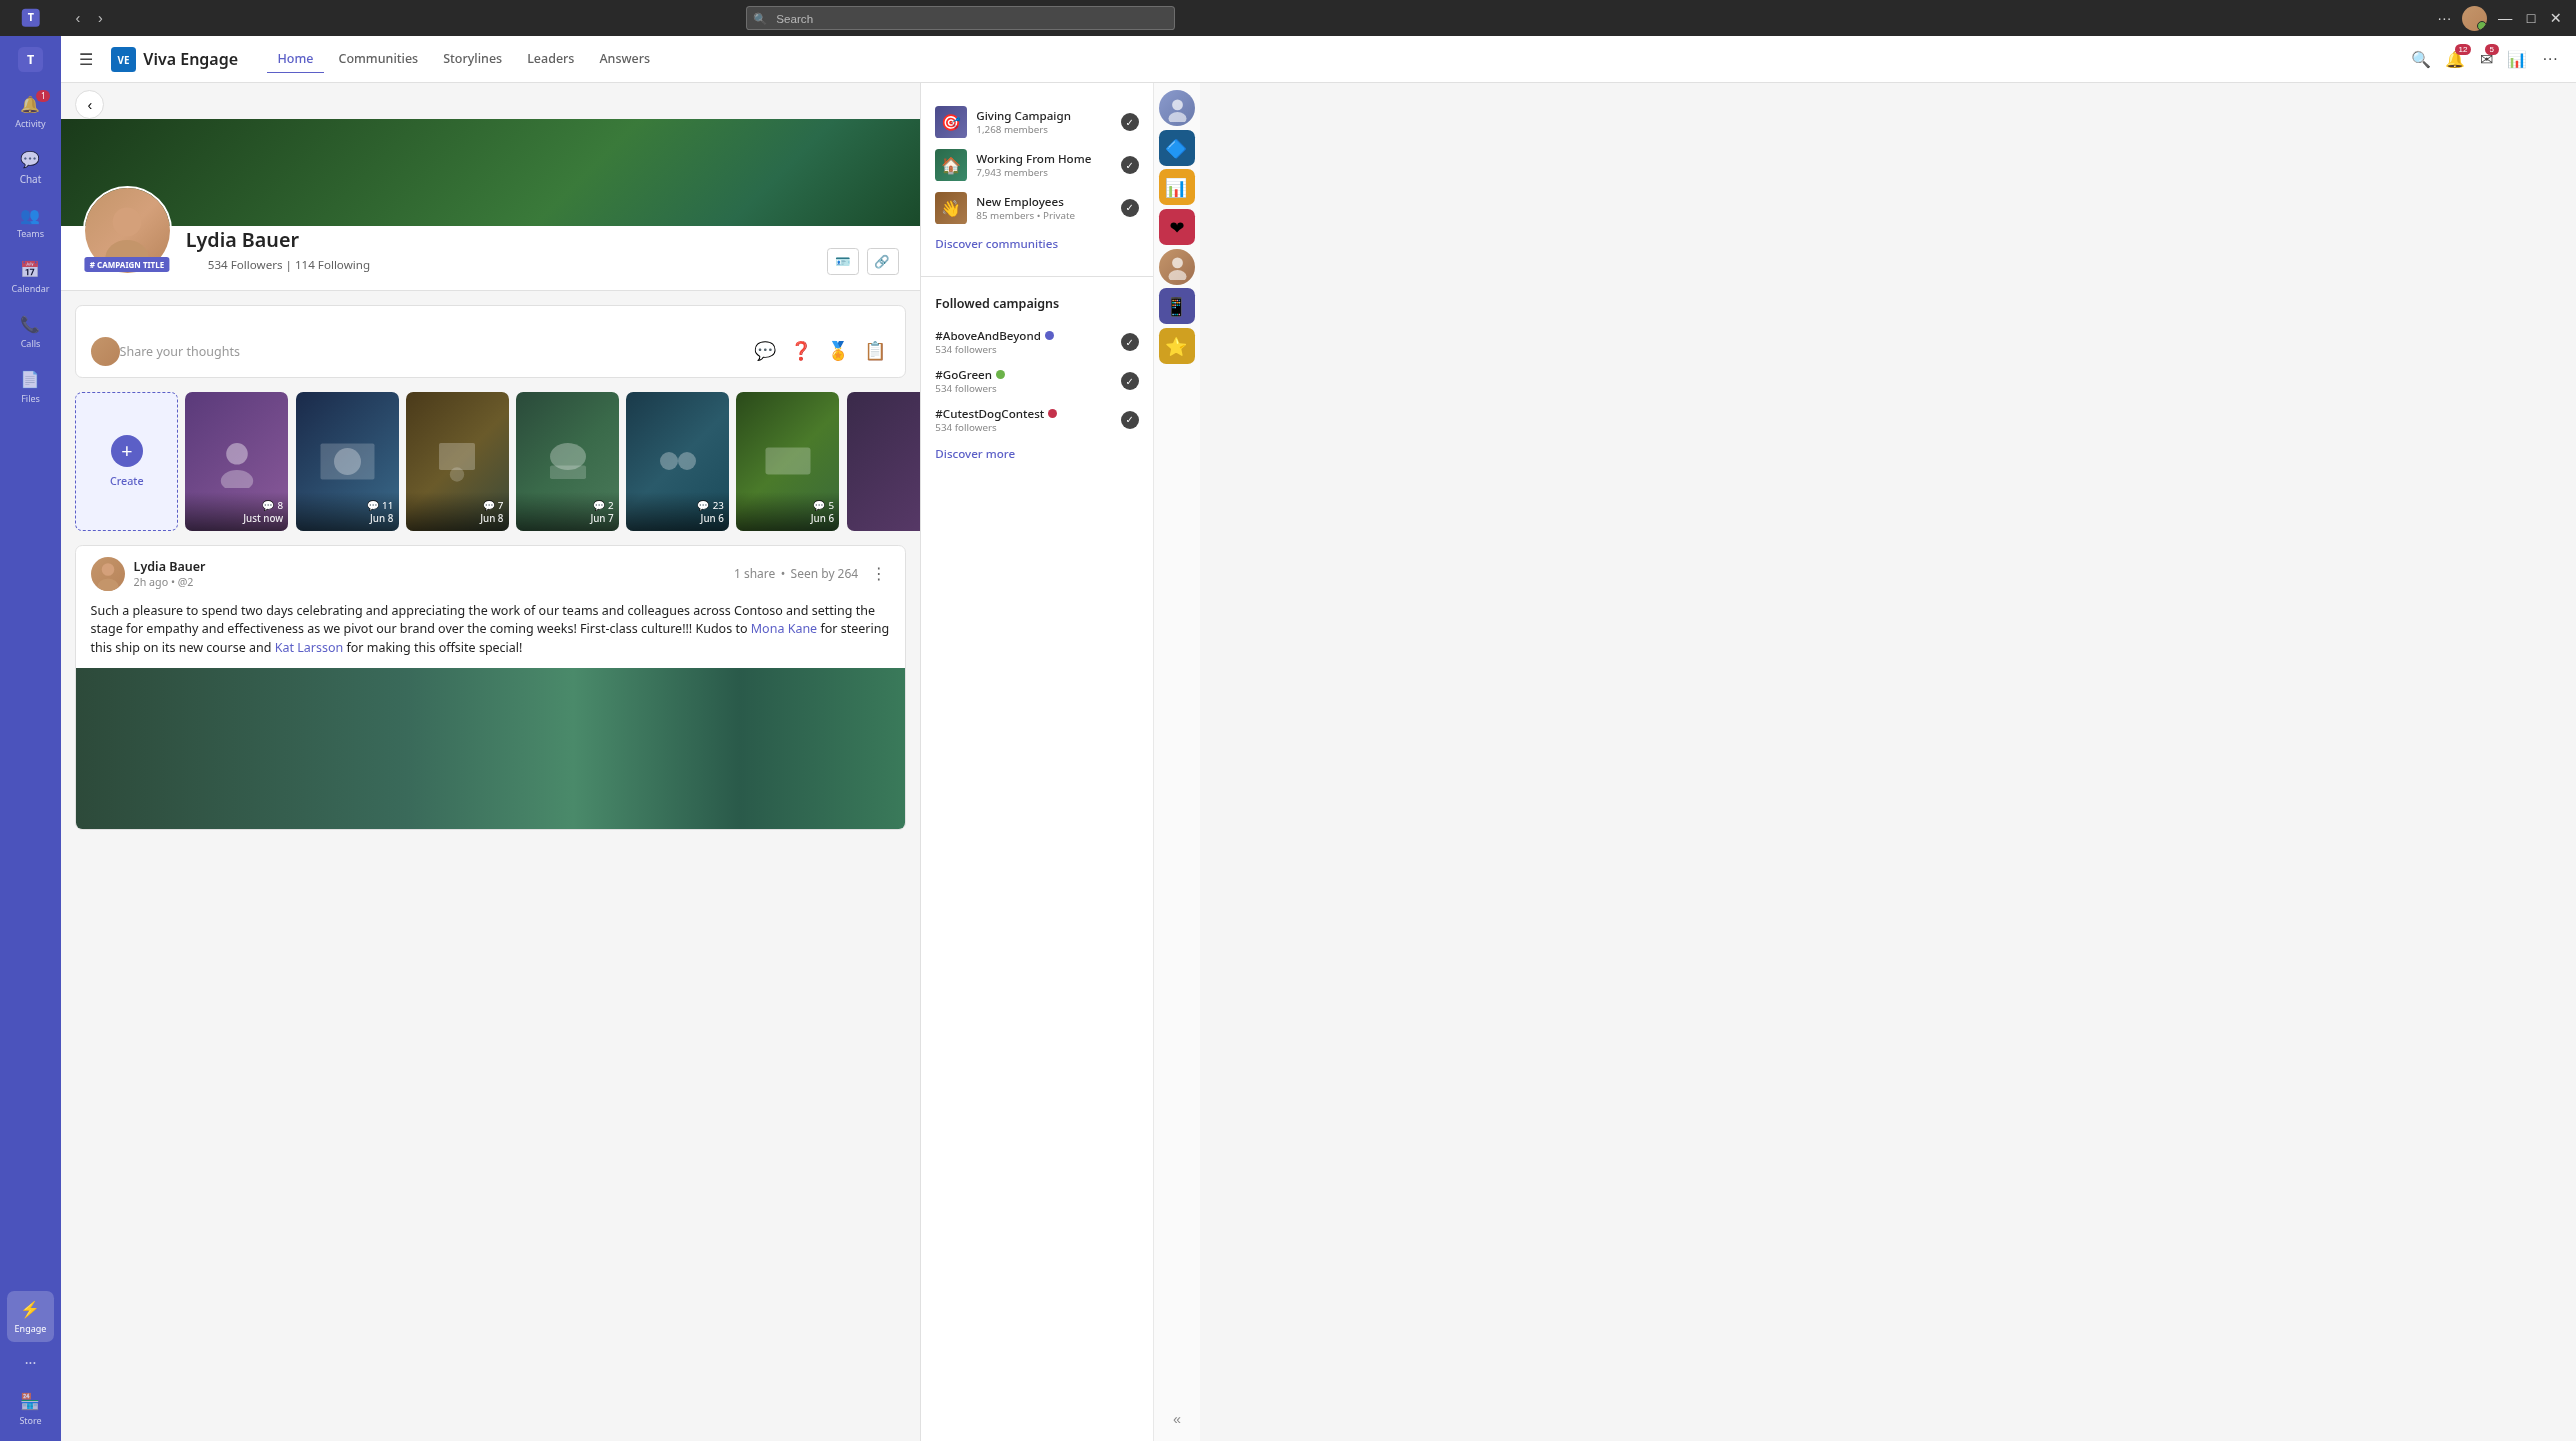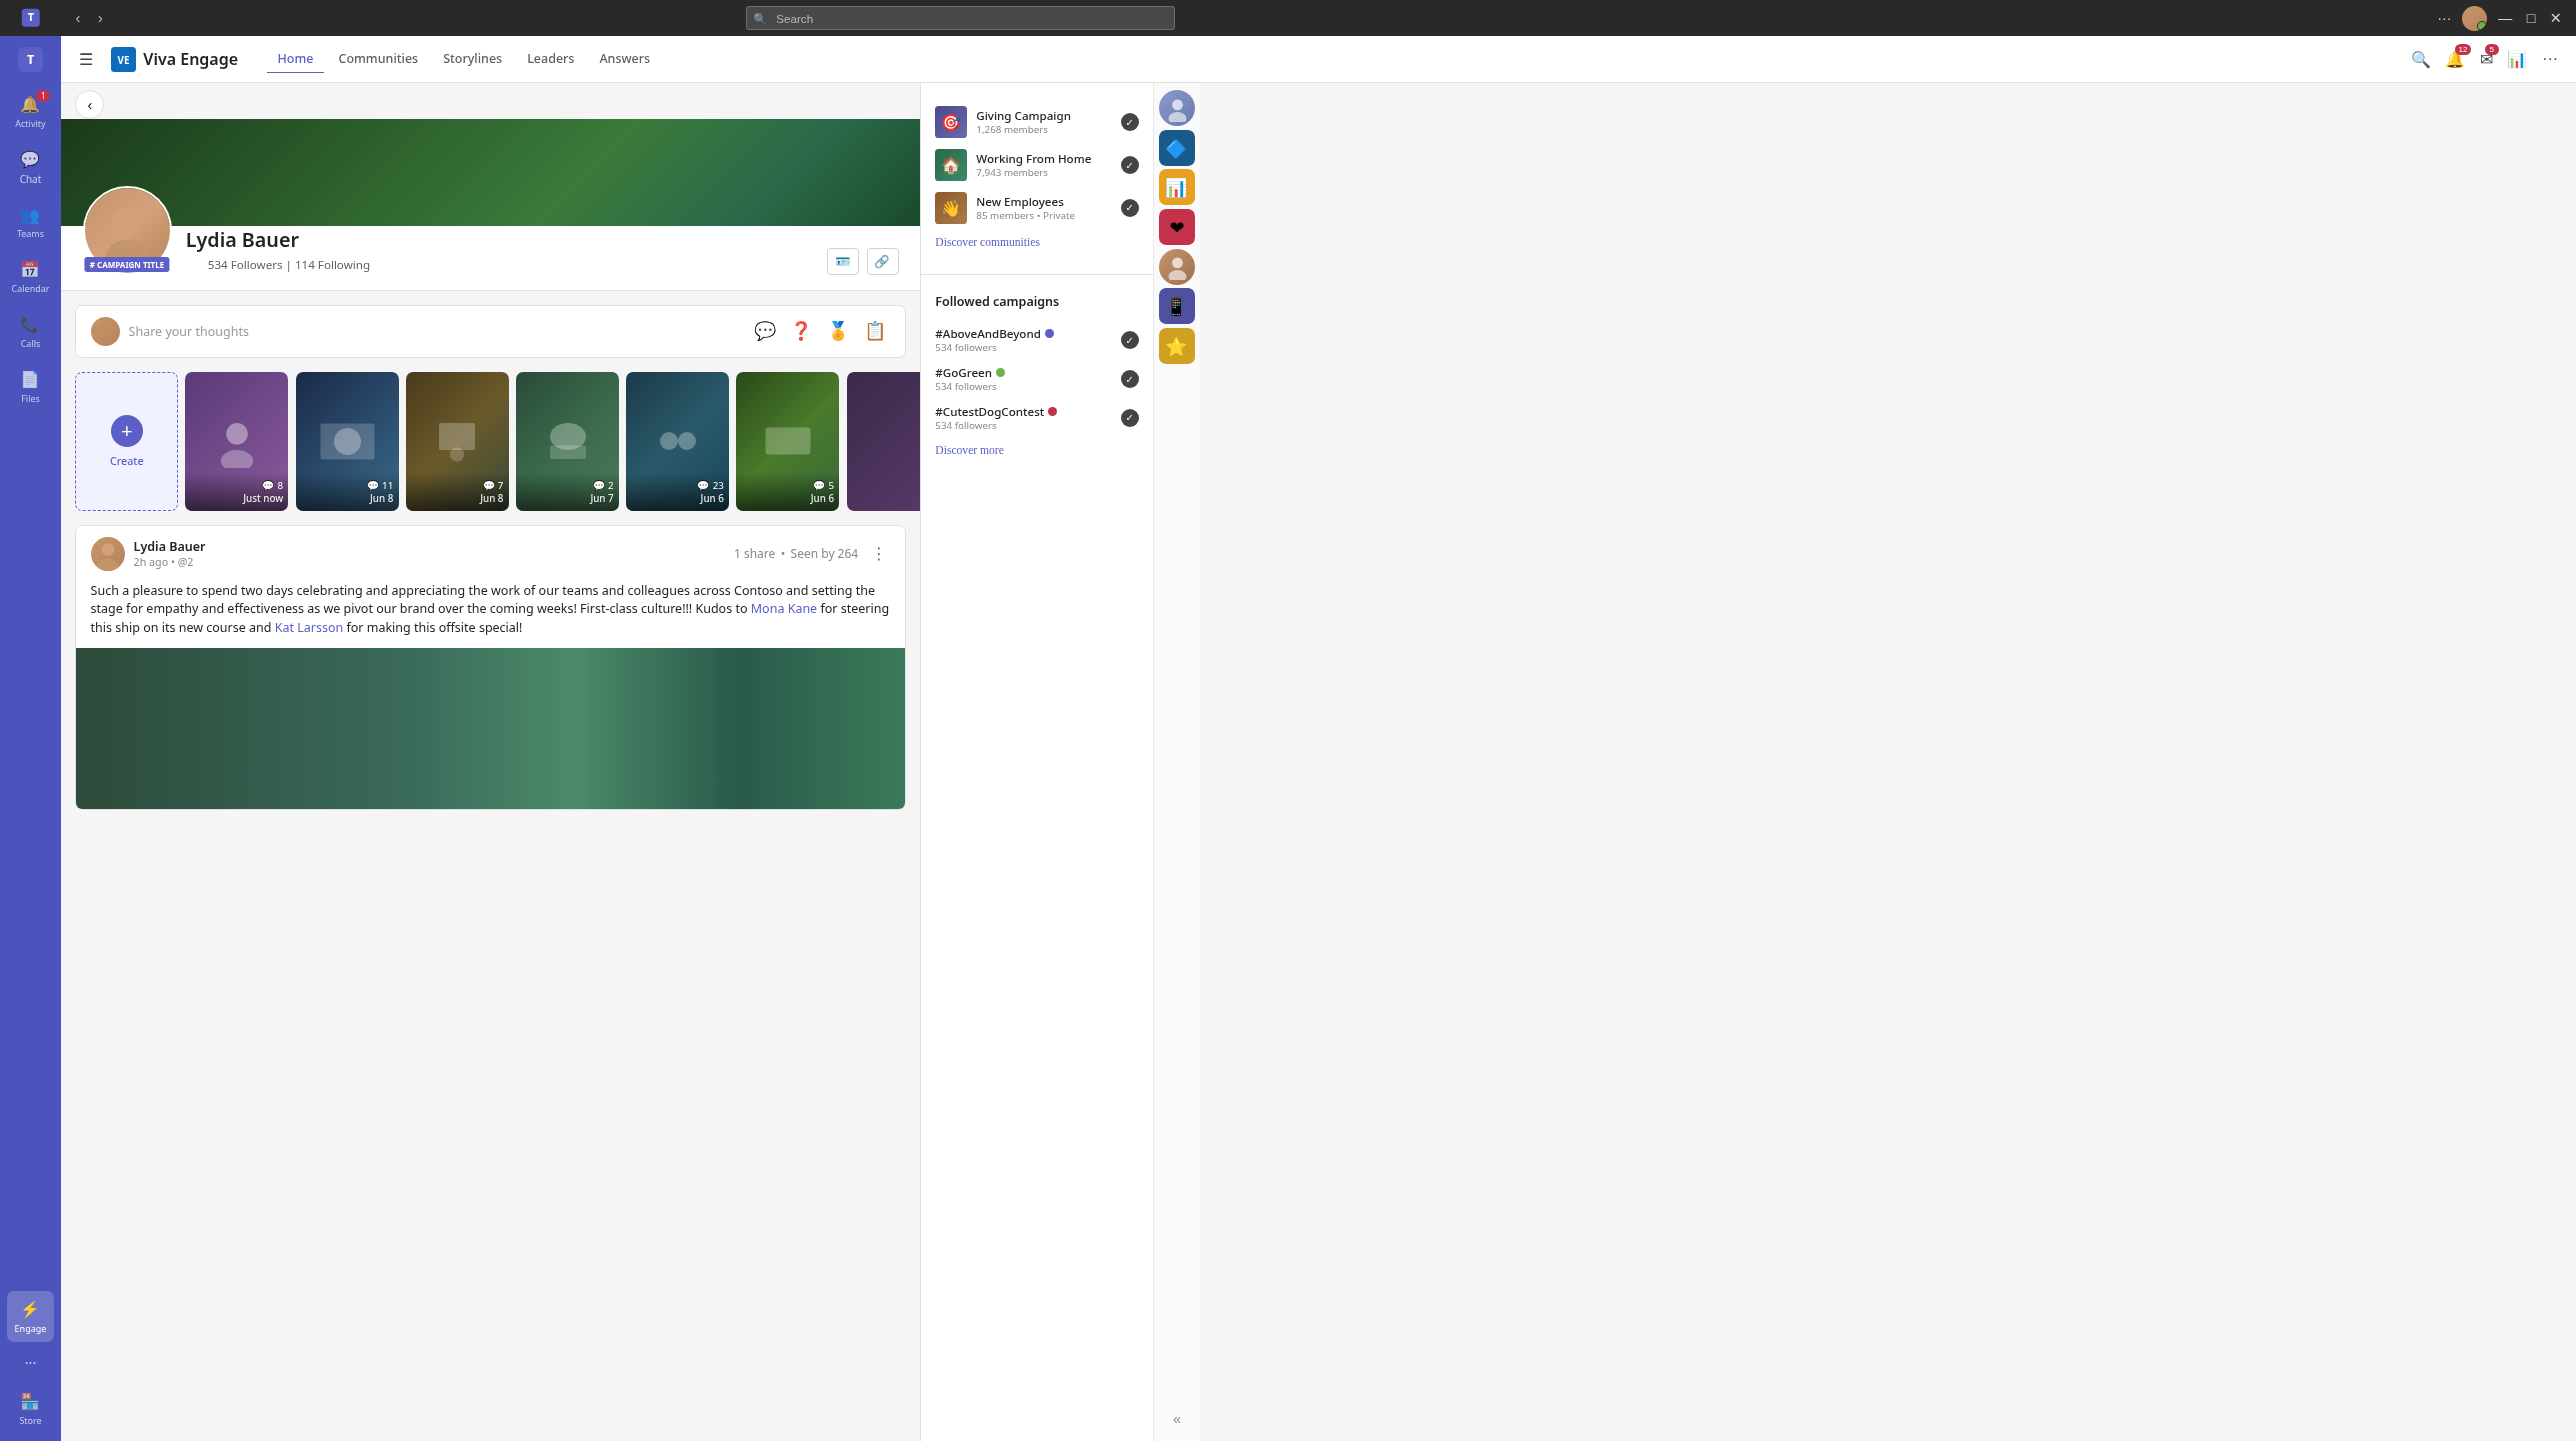--- a/index.html
+++ b/index.html
@@ -230,21 +230,21 @@
     .share-box {
       margin: 14.3px;
       background: #fff;
       border: 0.9px solid #e0e0e0;
       border-radius: 7.2px;
       padding: 10.7px 14.3px;
     }
     .share-input-row {
       display: flex;
       align-items: center;
-      gap: 9px;
+      margin-top: 20px;
     }
     .share-avatar {
       width: 29px;
       height: 29px;
       border-radius: 50%;
       background: #6b8ccc;
       flex-shrink: 0;
     }
     .share-placeholder {
       flex: 1;
@@ -419,21 +419,20 @@
       font-size: 9.8px;
       flex-shrink: 0;
     }
     .discover-link {
       color: #5b5fc7;
       text-decoration: none;
       font-size: 11.6px;
       font-weight: 500;
       display: block;
       margin-top: 7.2px;
-      font-family: Liberation Serif, serif;
     }
     .section-divider { border: none; border-top: 0.9px solid #e0e0e0; margin: 10.7px 0; }
 
     .campaign-item {
       display: flex;
       align-items: center;
       padding: 5.4px 0;
       cursor: pointer;
       gap: 3.6px;
     }

